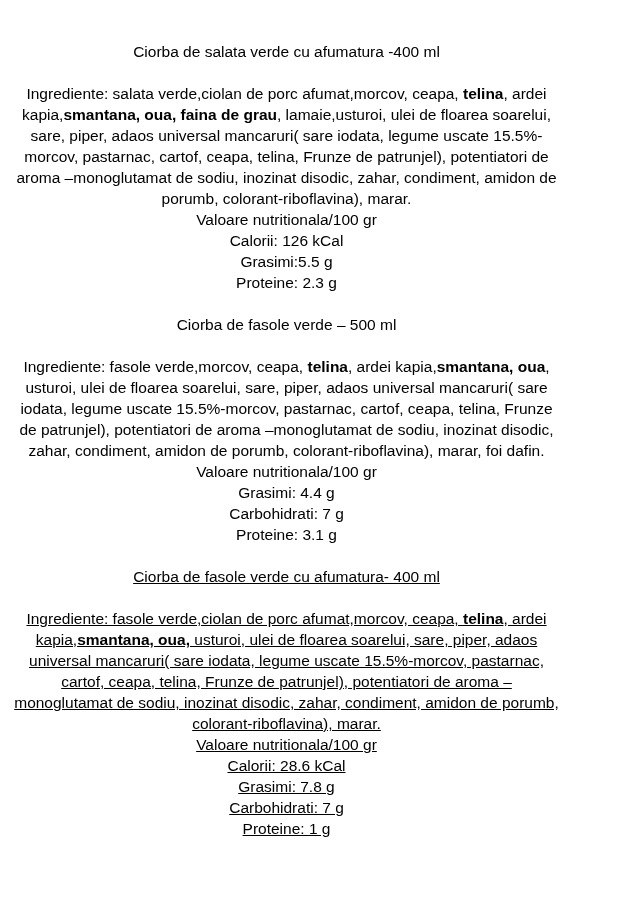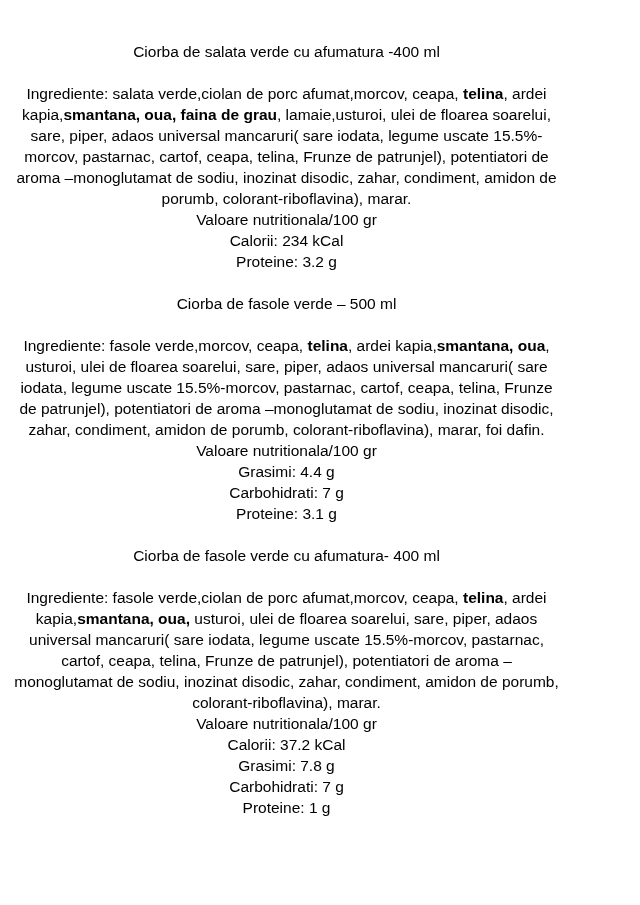--- a/index.html
+++ b/index.html
@@ -17,20 +17,21 @@
     font-family: "Liberation Sans", "DejaVu Sans", sans-serif;
     font-size: 15.5px;
     line-height: 21px;
     text-align: center;
   }
   .product {
     margin: 0 0 21px 0;
   }
   .product:last-child {
     margin-bottom: 6px;
+    text-decoration: underline;
   }
   .product-title {
     margin: 0 0 21px 0;
     font-size: 15.5px;
     font-weight: 400;
     line-height: 21px;
   }
   .ingredients {
     margin: 0;
   }
@@ -43,36 +44,37 @@
 </style>
 </head>
 <body>
 
 <div class="page">
 
   <section class="product">
     <h1 class="product-title">Ciorba de salata verde cu afumatura -400 ml</h1>
     <p class="ingredients"><span>Ingrediente: salata verde,ciolan de porc afumat,morcov, ceapa, </span><span class="run-bold">telina</span><span>, ardei kapia,</span><span class="run-bold">smantana, oua, faina de grau</span><span>, lamaie,usturoi, ulei de floarea soarelui, sare, piper, adaos universal mancaruri( sare iodata, legume uscate 15.5%-morcov, pastarnac, cartof, ceapa, telina, Frunze de patrunjel), potentiatori de aroma –monoglutamat de sodiu, inozinat disodic, zahar, condiment, amidon de porumb, colorant-riboflavina), marar.</span></p>
     <p class="nutrition-line">Valoare nutritionala/100 gr</p>
-    <p class="nutrition-line">Calorii: 234 kCal</p>
-    <p class="nutrition-line">Proteine: 3.2 g</p>
+    <p class="nutrition-line">Calorii: 126 kCal</p>
+    <p class="nutrition-line">Grasimi:5.5 g</p>
+    <p class="nutrition-line">Proteine: 2.3 g</p>
   </section>
 
   <section class="product">
     <h1 class="product-title">Ciorba de fasole verde – 500 ml</h1>
     <p class="ingredients"><span>Ingrediente: fasole verde,morcov, ceapa, </span><span class="run-bold">telina</span><span>, ardei kapia,</span><span class="run-bold">smantana, oua</span><span>, usturoi, ulei de floarea soarelui, sare, piper, adaos universal mancaruri( sare iodata, legume uscate 15.5%-morcov, pastarnac, cartof, ceapa, telina, Frunze de patrunjel), potentiatori de aroma –monoglutamat de sodiu, inozinat disodic, zahar, condiment, amidon de porumb, colorant-riboflavina), marar, foi dafin.</span></p>
     <p class="nutrition-line">Valoare nutritionala/100 gr</p>
     <p class="nutrition-line">Grasimi: 4.4 g</p>
     <p class="nutrition-line">Carbohidrati: 7 g</p>
     <p class="nutrition-line">Proteine: 3.1 g</p>
   </section>
 
   <section class="product">
     <h1 class="product-title">Ciorba de fasole verde cu afumatura- 400 ml</h1>
     <p class="ingredients"><span>Ingrediente: fasole verde,ciolan de porc afumat,morcov, ceapa, </span><span class="run-bold">telina</span><span>, ardei kapia,</span><span class="run-bold">smantana, oua,</span><span> usturoi, ulei de floarea soarelui, sare, piper, adaos universal mancaruri( sare iodata, legume uscate 15.5%-morcov, pastarnac, cartof, ceapa, telina, Frunze de patrunjel), potentiatori de aroma –monoglutamat de sodiu, inozinat disodic, zahar, condiment, amidon de porumb, colorant-riboflavina), marar.</span></p>
     <p class="nutrition-line">Valoare nutritionala/100 gr</p>
-    <p class="nutrition-line">Calorii: 37.2 kCal</p>
+    <p class="nutrition-line">Calorii: 28.6 kCal</p>
     <p class="nutrition-line">Grasimi: 7.8 g</p>
     <p class="nutrition-line">Carbohidrati: 7 g</p>
     <p class="nutrition-line">Proteine: 1 g</p>
   </section>
 
 </div>
 
 </body></html>

